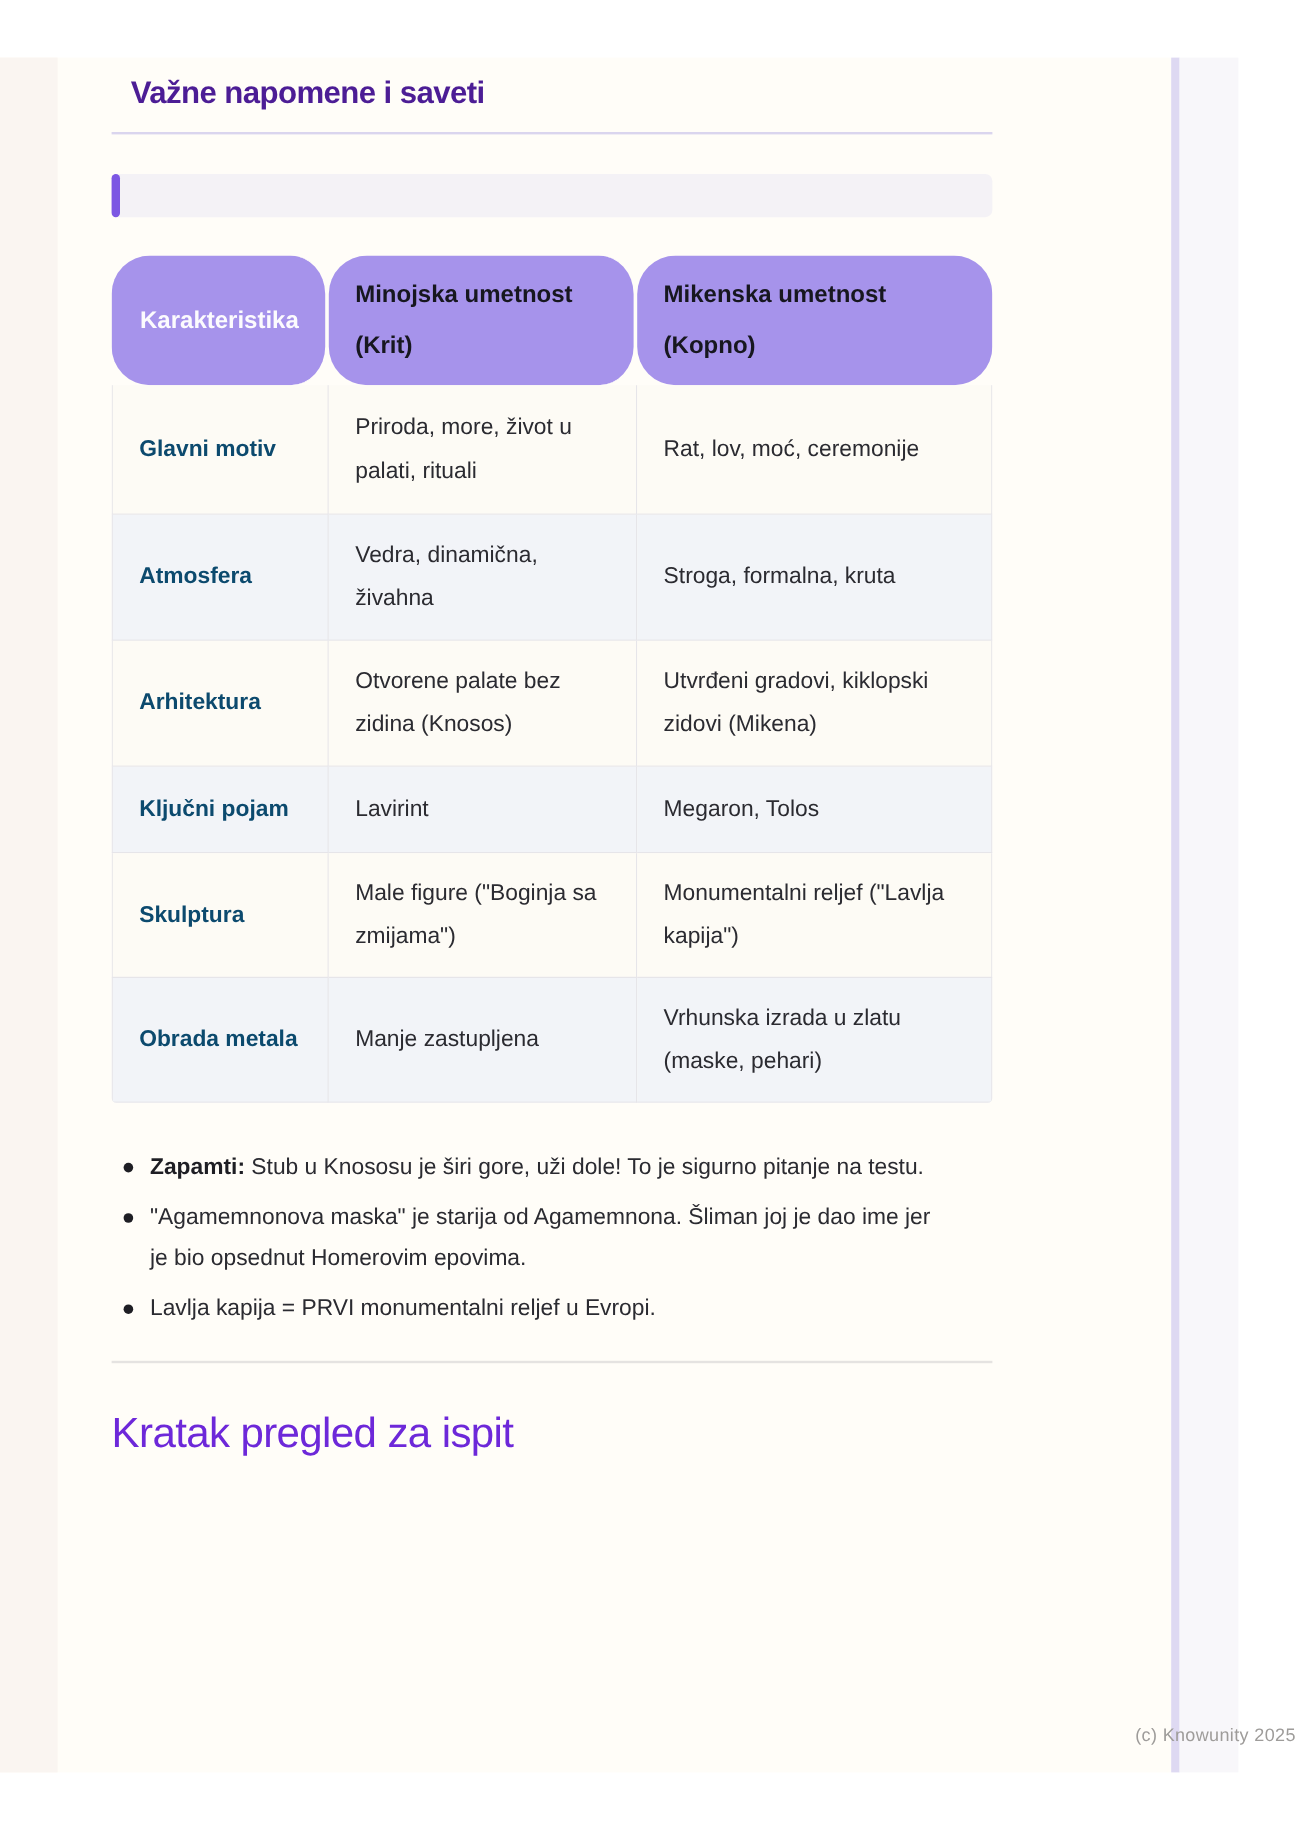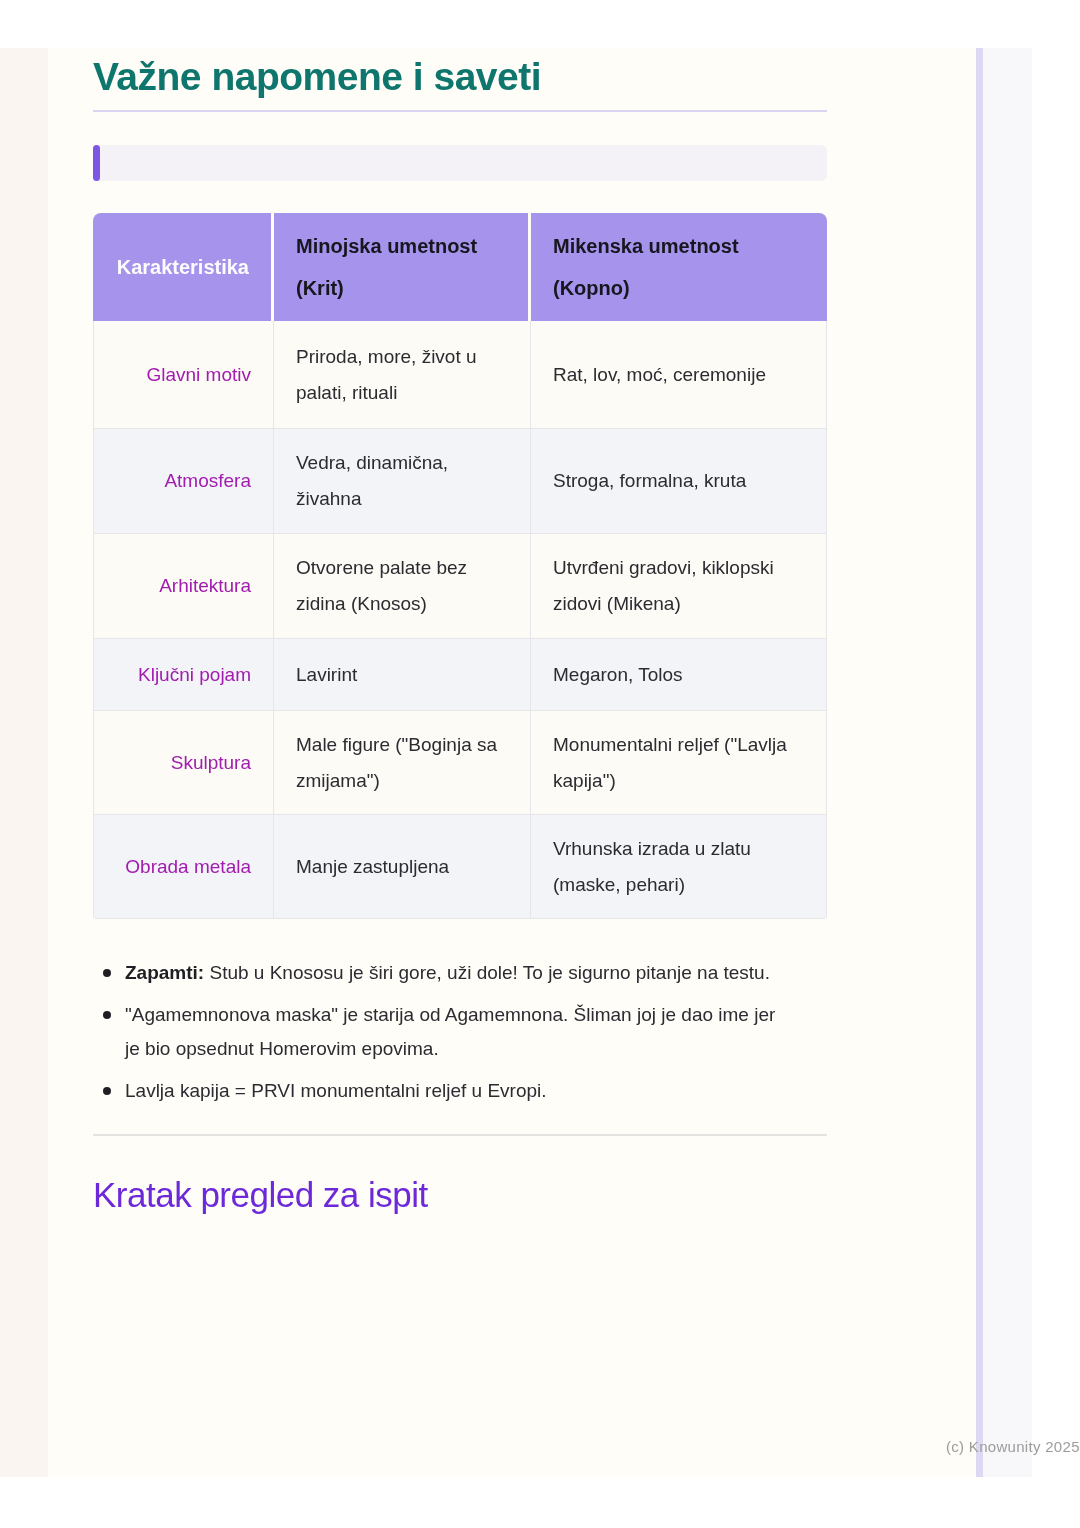--- a/index.html
+++ b/index.html
@@ -27,24 +27,24 @@
   .right-margin-strip {
     position: absolute; left: 983px; top: 48px; width: 49px; height: 1429px;
     background: #F8F7FA;
   }
 
   .content {
     position: absolute; left: 93px; top: 48px; width: 734px;
   }
 
   h1.section-title {
-    margin: 9px 0 0 0;
-    font-size: 39px; line-height: 40px; font-weight: 700;
+    margin: 9px 0 0 16px;
+    font-size: 26px; line-height: 40px; font-weight: 700;
     letter-spacing: -0.5px;
-    color: #0f766e;
+    color: #4c1d95;
   }
   .divider-purple {
     margin-top: 13px; height: 2px; background: #DAD5EE; border: none;
   }
   .divider-gray {
     margin-top: 26px; height: 2px; background: #E5E3E1; border: none;
   }
 
   .callout {
     margin-top: 33px;
@@ -81,37 +81,38 @@
     font-size: 19px;
   }
   table.compare thead th {
     background: #A693EB;
     vertical-align: middle;
     text-align: left;
     padding: 0 22px;
     height: 108px;
     border-right: 3px solid #FFFDF8;
     line-height: 42px;
+    border-radius: 32px;
   }
   table.compare thead th:last-child { border-right: none; }
   th .hdr-line { display: block; }
   .hdr-feature { color: #FCFBFE; font-weight: 600; font-size: 20px; text-align: right; }
   .hdr-col { color: #17171F; font-weight: 700; font-size: 20px; }
 
   table.compare tbody td {
     vertical-align: middle;
     padding: 0 22px;
     line-height: 36px;
     color: #2B2B31;
     border-bottom: 1px solid #E6E5E9;
     border-right: 1px solid #E6E5E9;
   }
   table.compare tbody td:first-child {
     border-left: 1px solid #E6E5E9;
-    font-weight: 400; color: #a21caf; text-align: right;
+    font-weight: 700; color: #0c4a6e;
   }
   table.compare tbody tr.row-odd td { background: #FDFBF5; }
   table.compare tbody tr.row-even td { background: #F2F4F8; }
 
   ul.notes-list {
     list-style: none;
     margin: 37px 0 0 0; padding: 0;
   }
   ul.notes-list li {
     position: relative;

